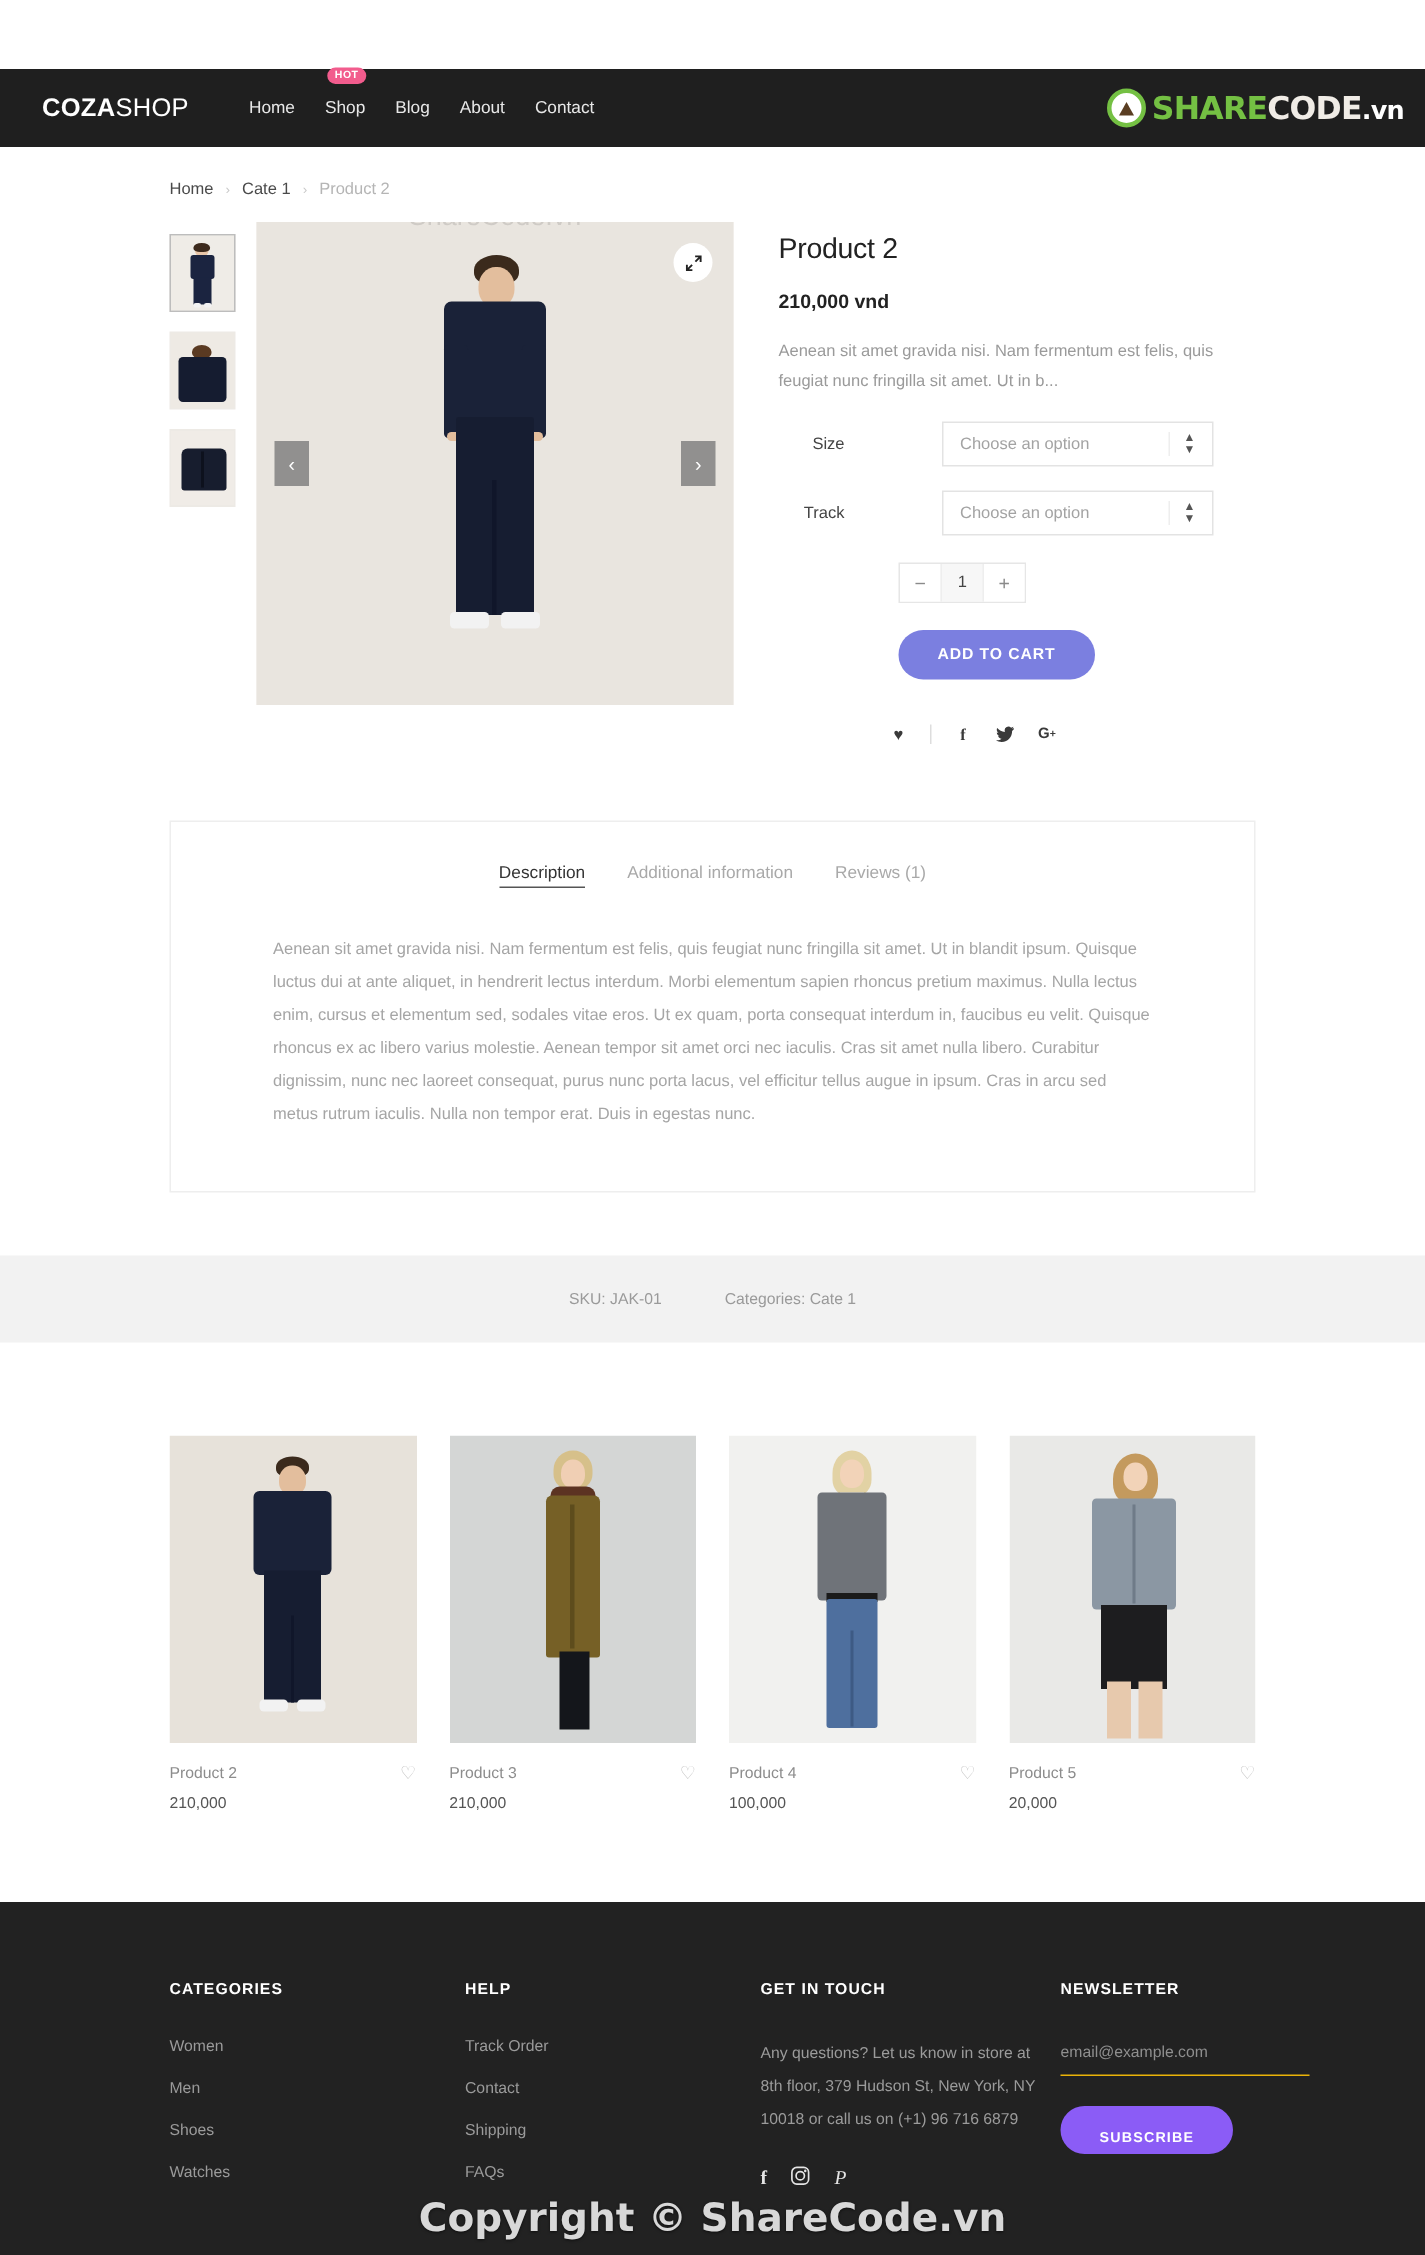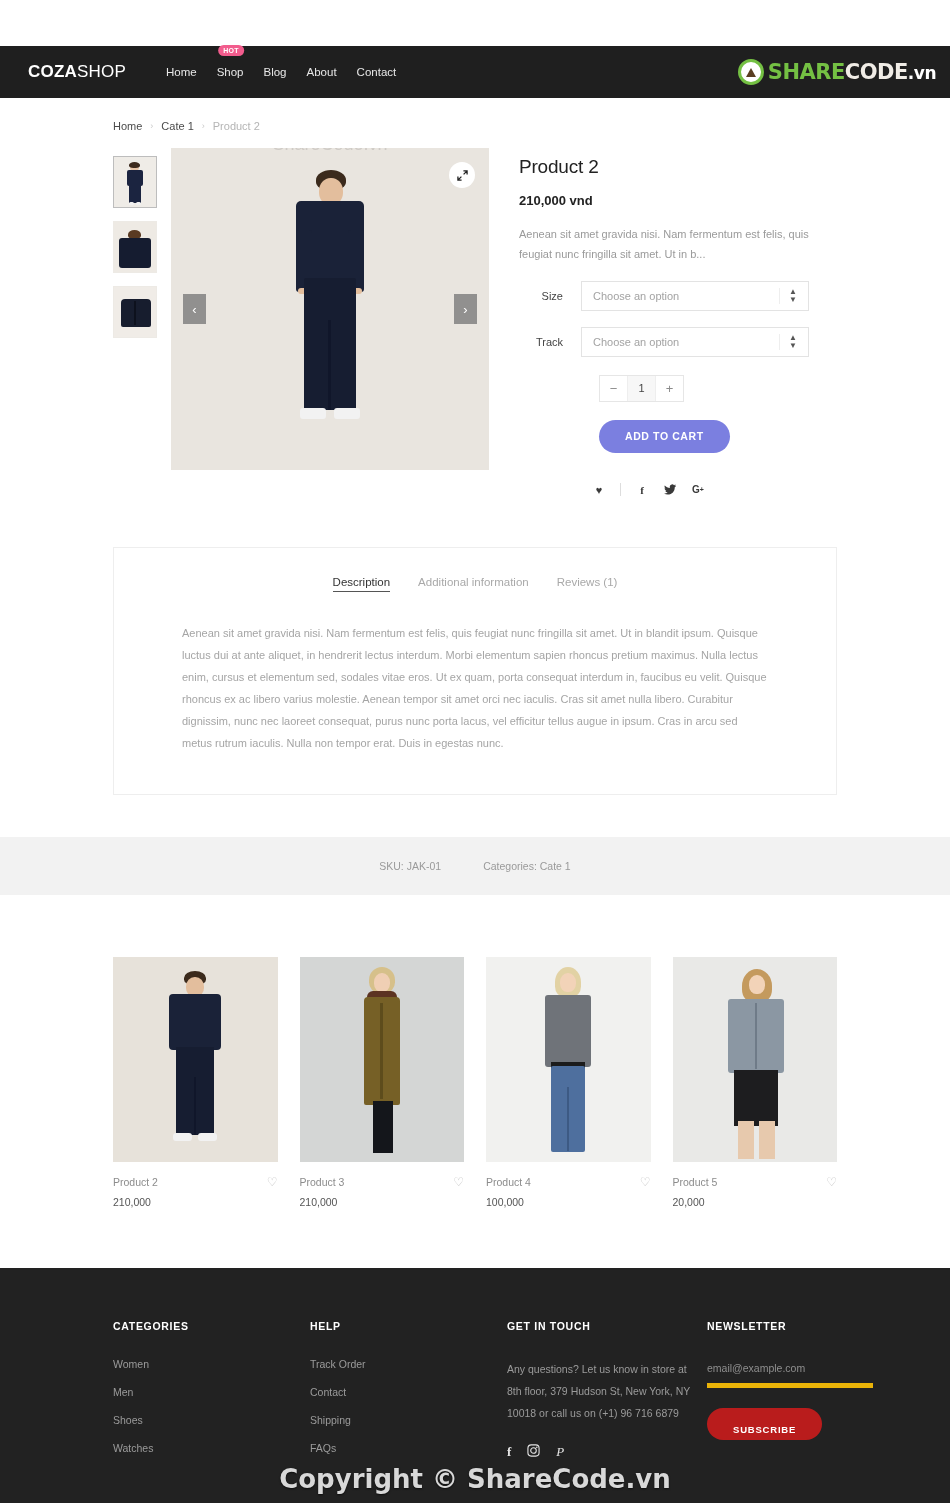--- a/index.html
+++ b/index.html
@@ -127,21 +127,21 @@
     font-size: 18px; color: #cfcbc6; font-weight: 500;
     white-space: nowrap; z-index: 6;
   }
 
   
   .info { width: 290px; margin-left: 30px; padding-top: 8px; }
   .p-title { font-size: 19px; font-weight: 400; color: #222; letter-spacing: -.2px; }
   .p-price { font-size: 13px; font-weight: 700; color: #222; margin-top: 15px; }
   .p-desc { font-size: 11px; line-height: 1.85; color: #9a9a9a; margin-top: 16px; }
 
-  .opt-row { display: flex; align-items: center; margin-top: 16px; }
+  .opt-row { display: flex; align-items: center; margin-top: 16px; gap: 47px; }
   .opt-label { width: 62px; text-align: right; padding-right: 18px; font-size: 11px; color: #444; }
   .select-box {
     flex: 1; height: 30px;
     border: 1px solid #e3e3e3; background: #fff;
     display: flex; align-items: center; justify-content: space-between;
     padding: 0 11px;
     font-size: 11px; color: #a3a3a3;
     cursor: pointer;
   }
   .select-box .caret { color: #555; font-size: 8px; line-height: 1; border-left: 1px solid #eee; padding-left: 9px;}
@@ -243,30 +243,30 @@
   }
   .f-link {
     display: block; color: #9b9b9b; font-size: 10.5px;
     text-decoration: none; margin-bottom: 16px;
   }
   .f-text { color: #9b9b9b; font-size: 10.5px; line-height: 2.1; }
   .f-socials { display: flex; gap: 16px; margin-top: 20px; }
   .f-soc { color: #e4e4e4; font-size: 13px; text-decoration: none; cursor: pointer; }
   .news-input {
     width: 100%; background: transparent; border: none;
-    border-bottom: 5px solid #eab308;
+    border-bottom: 1px solid #eab308;
     color: #8f8f8f; font-size: 10.5px;
     padding: 0 0 9px;
     outline: none;
     font-family: "Liberation Sans", sans-serif;
   }
   .news-input::placeholder { color: #8f8f8f; }
   .subscribe {
     margin-top: 20px;
-    background: #b91c1c; color: #fff; border: none;
+    background: #8b5cf6; color: #fff; border: none;
     border-radius: 17px; height: 24px; padding: 16px 26px;
     font-size: 9.5px; font-weight: 700; letter-spacing: .8px;
     cursor: pointer;
     font-family: "Liberation Sans", sans-serif;
   }
 
   .f-bottom { text-align: center; padding: 46px 0 18px; position: relative; }
   .big-watermark {
     position: absolute;
     top: -6px; left: 0; right: 0;

